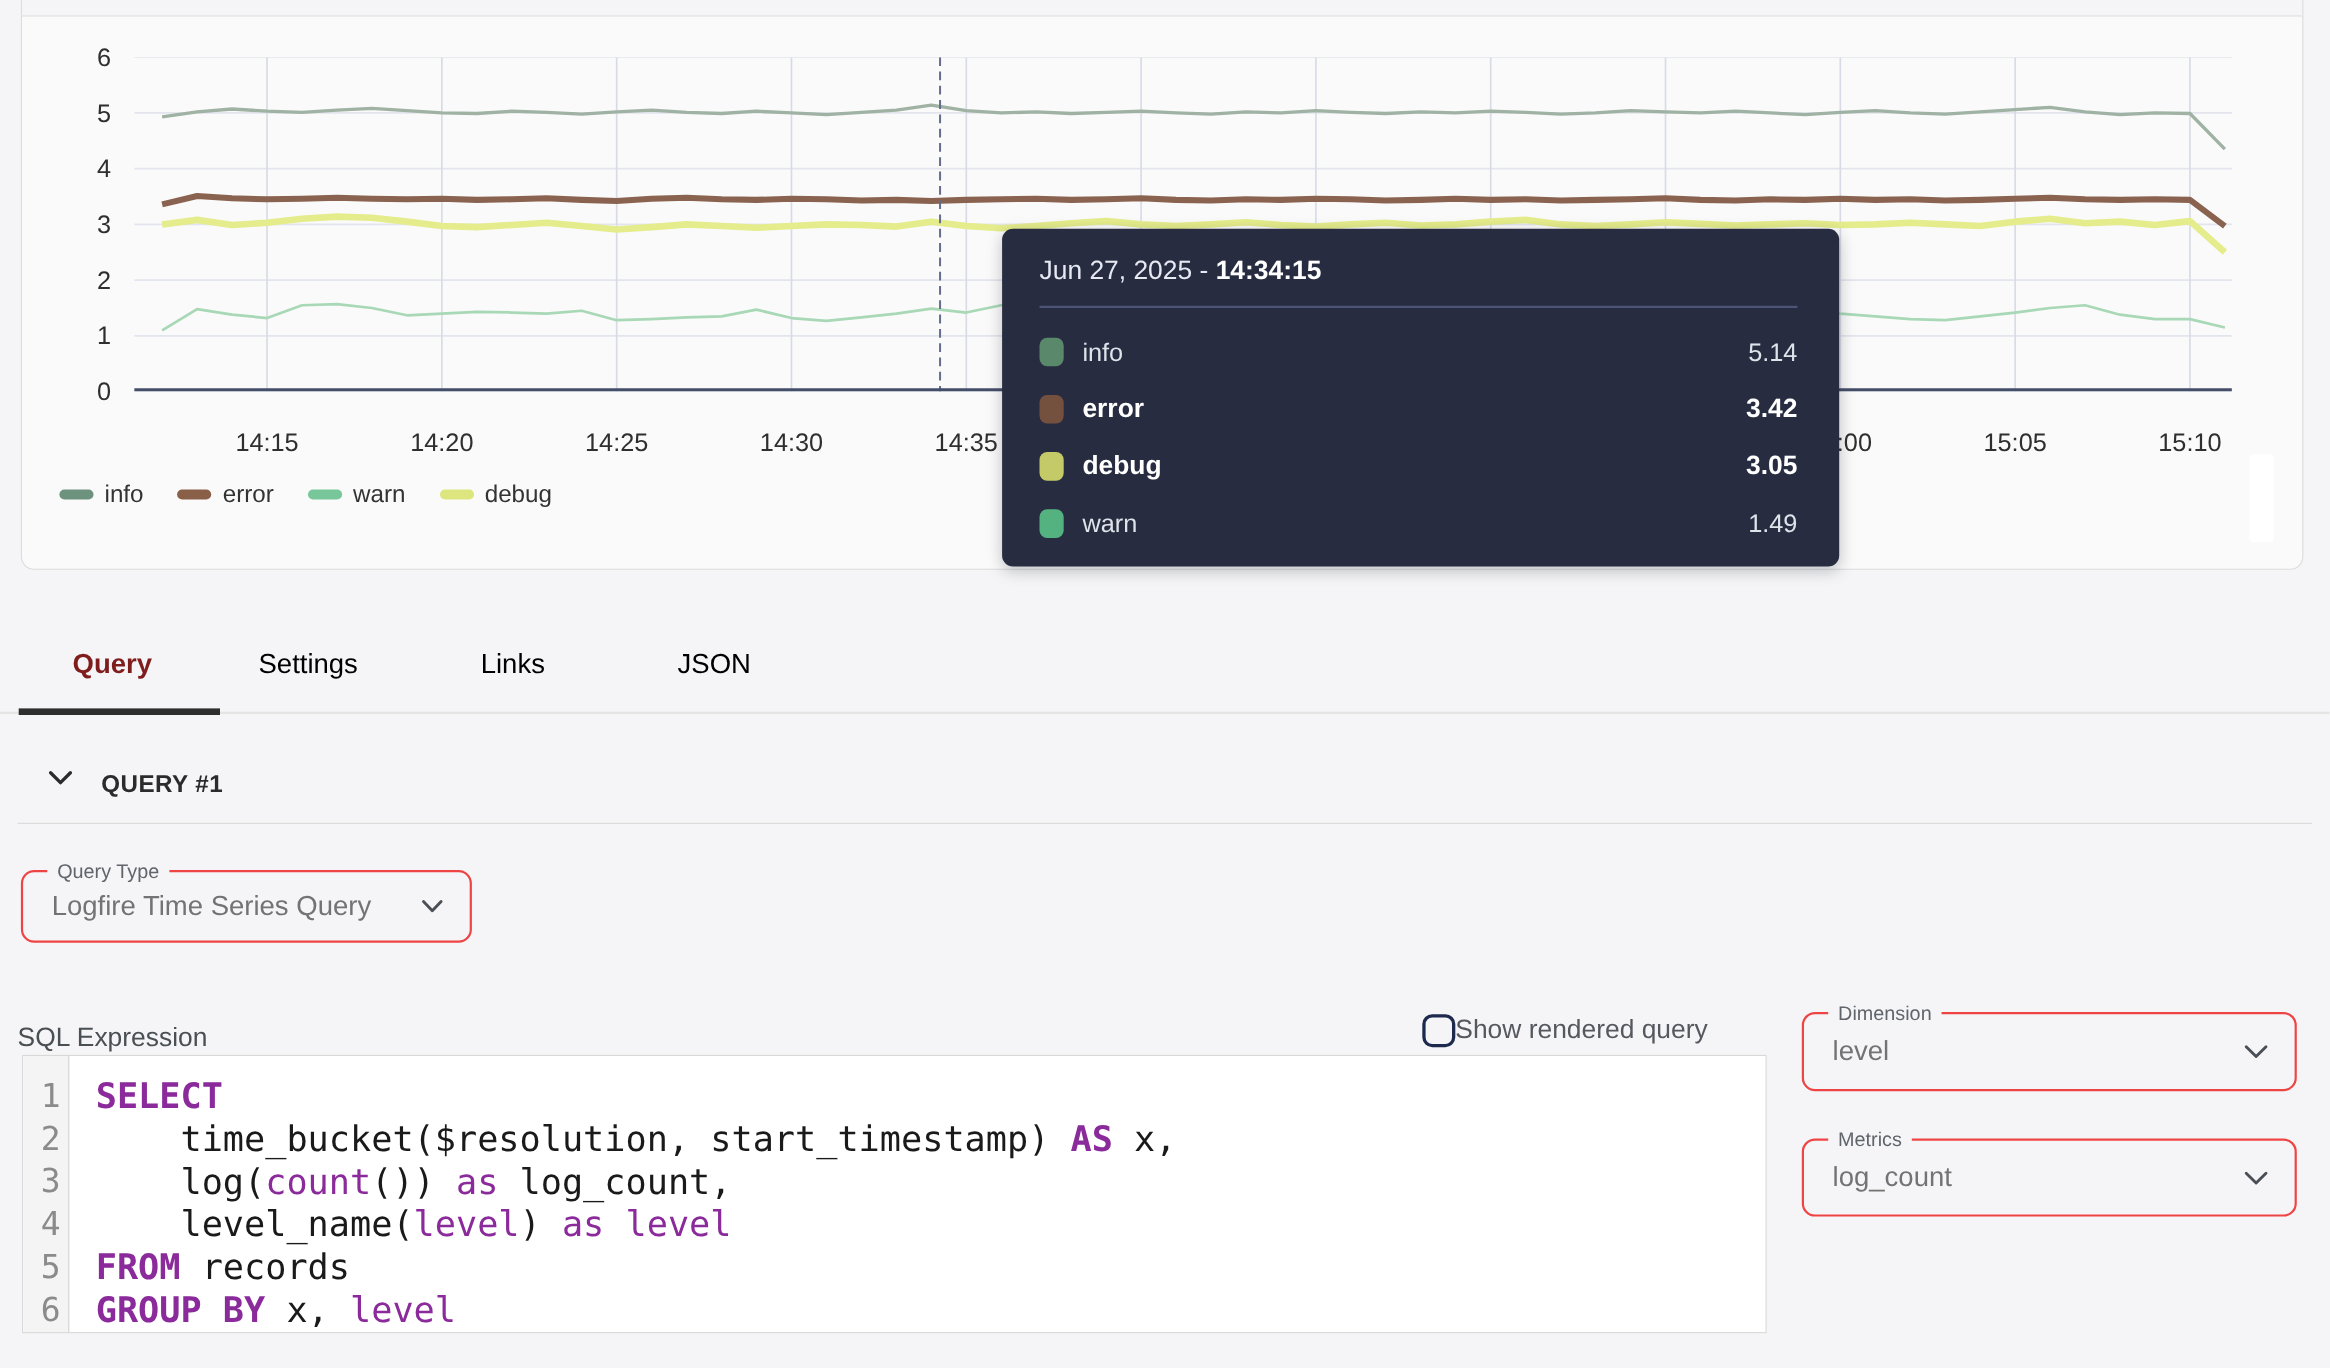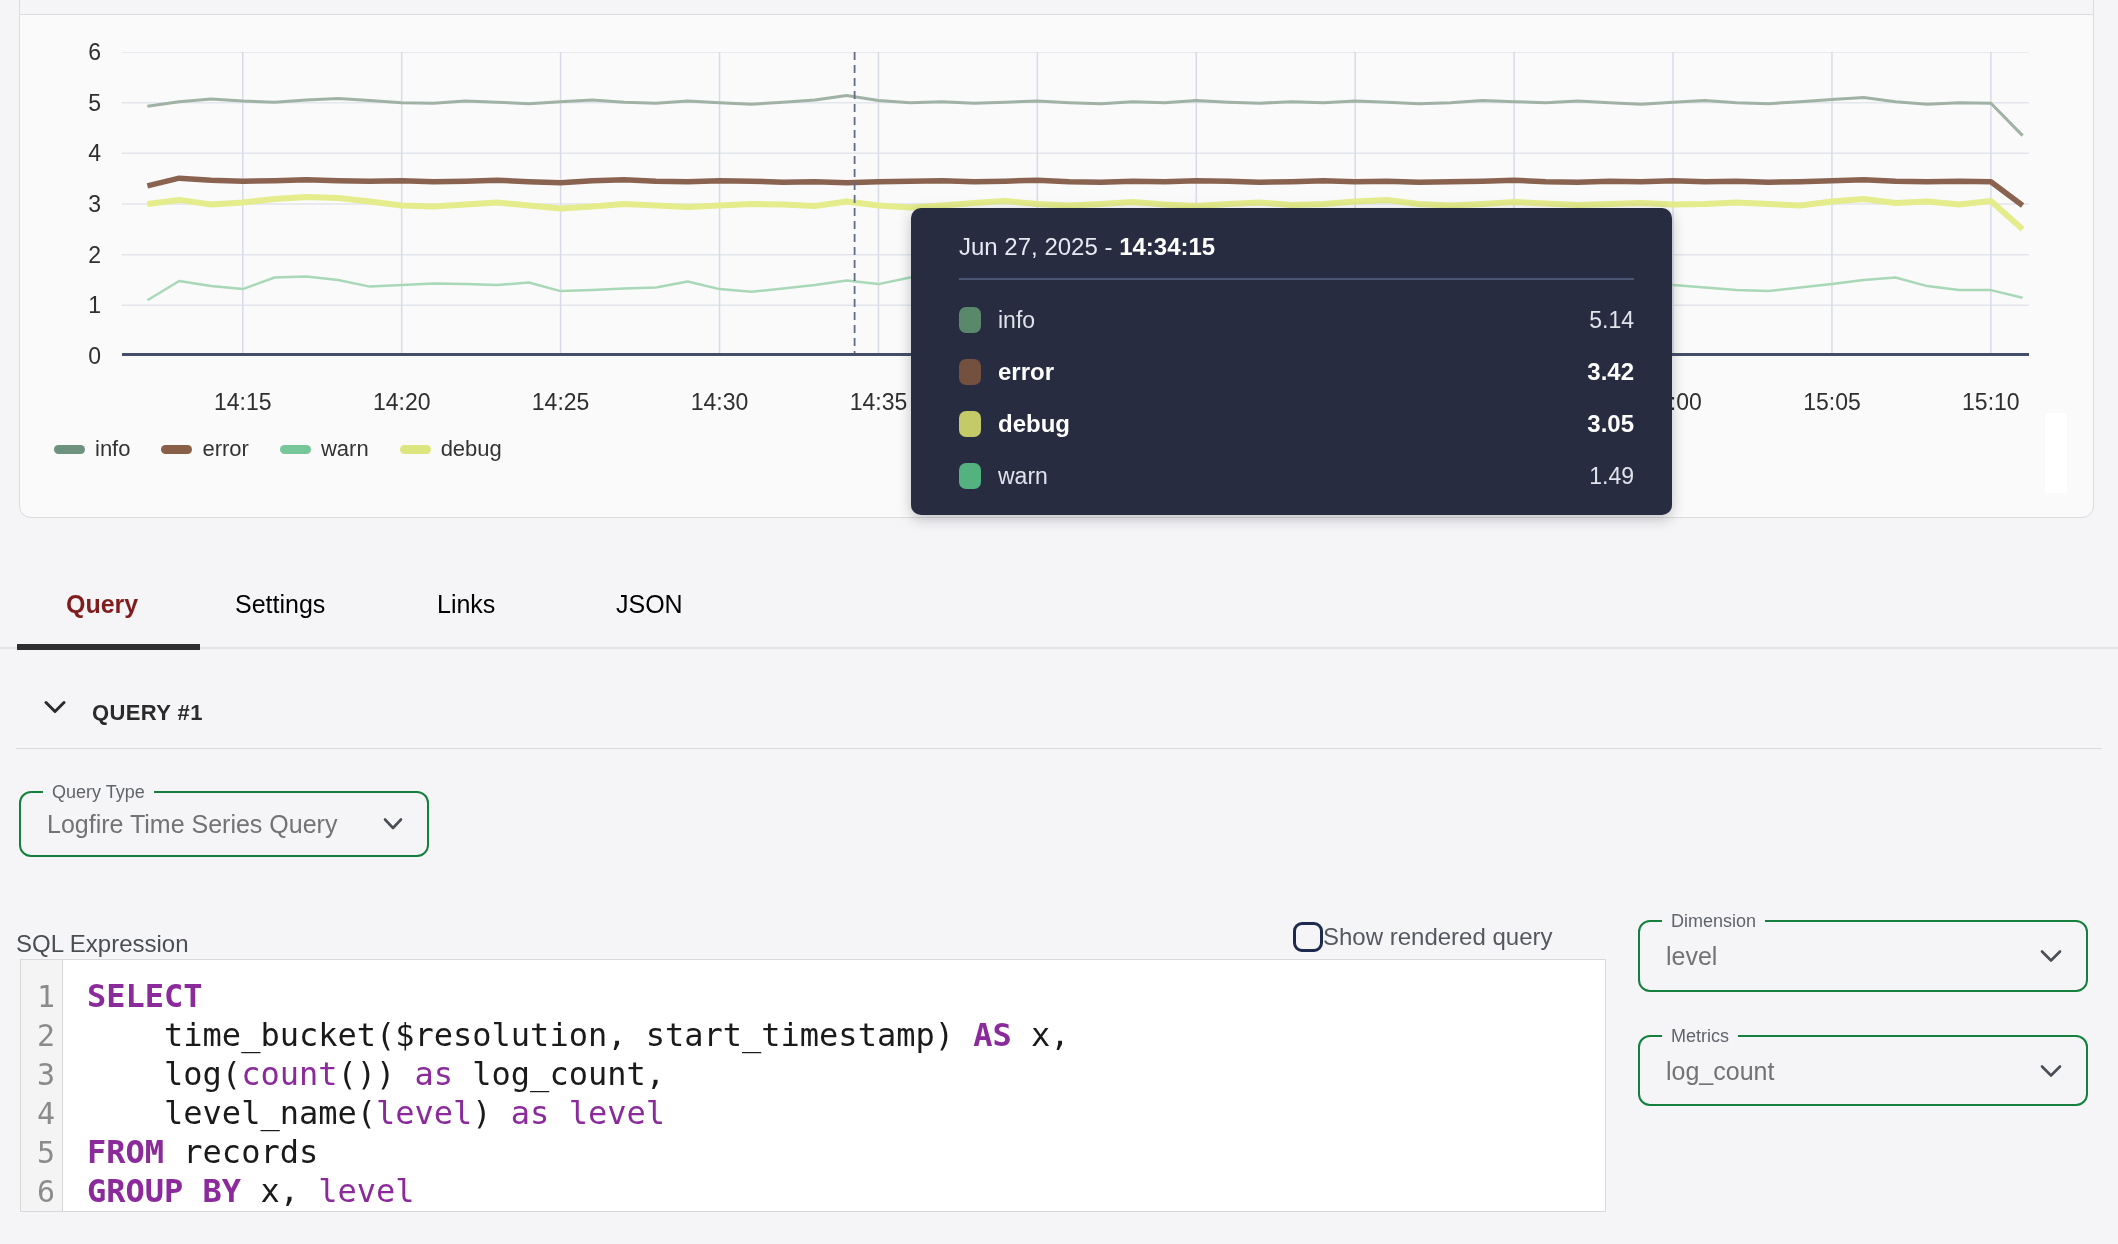--- a/index.html
+++ b/index.html
@@ -21,21 +21,21 @@
   .xlabel { position:absolute; top:373px; width:90px; text-align:center; font-size:23px; color:#2f2f2f; line-height:28px; }
   
   #legend { position:absolute; left:34px; top:421px; display:flex; gap:31px; align-items:center; height:26px; }
   .legend-item { display:flex; align-items:center; gap:10px; cursor:pointer; }
   .legend-swatch { width:31px; height:9px; border-radius:4.5px; }
   .legend-label { font-size:22px; color:#333; line-height:26px; }
   .scroll-thumb { position:absolute; left:2025px; top:398px; width:22px; height:80px; background:#ffffff; border-radius:4px; }
   
   #tooltip {
     position:absolute; left:891px; top:193px; width:761px; height:307px;
-    background:#272c41; border-radius:10px; padding:24px 38px 0 48px;
+    background:#272c41; border-radius:10px; padding:24px 38px 0 34px;
     color:#e6e9f2; z-index:5; box-shadow:0 4px 14px rgba(20,24,40,.25);
   }
   .tt-header { font-size:24px; line-height:30px; color:#e6e9f2; }
   .tt-header b { color:#ffffff; font-weight:700; }
   .tt-divider { margin-top:16px; border-bottom:2px solid #4d5577; }
   .tt-rows { margin-top:14px; }
   .tt-row { display:flex; align-items:center; height:52px; }
   .tt-chip { width:22px; height:26px; border-radius:7px; margin-right:17px; flex:0 0 auto; }
   .tt-label { font-size:23px; color:#dfe3ea; }
   .tt-value { margin-left:auto; font-size:23px; color:#dfe3ea; }
@@ -44,21 +44,21 @@
   #tabbar { position:absolute; left:0; top:585px; width:2118px; height:66px; }
   .tab { position:absolute; top:3px; font-size:25px; color:#000000; line-height:32px; cursor:pointer; }
   .tab.active { color:#7f1d1d; font-weight:700; }
   #tab-underline-track { position:absolute; left:0; top:62px; width:2118px; height:2px; background:#e4e4e4; }
   #tab-underline { position:absolute; left:17px; top:59px; width:183px; height:6px; background:#2e2e2e; z-index:1; }
   
   #query-header { position:absolute; left:44px; top:700px; display:flex; align-items:flex-start; gap:26px; cursor:pointer; }
   #query-title { font-size:22px; font-weight:600; color:#2b2b2b; letter-spacing:.4px; }
   .section-divider { position:absolute; left:16px; top:748px; width:2086px; height:1px; background:#dadada; }
   
-  .select-box { position:absolute; background:transparent; border:2px solid #15803d; border-radius:12px; cursor:pointer; }
+  .select-box { position:absolute; background:transparent; border:2px solid #ef4444; border-radius:12px; cursor:pointer; }
   .select-label { position:absolute; top:-12px; left:22px; background:#f5f5f7; padding:0 9px; font-size:18px; color:#60656b; line-height:22px; }
   .select-value { position:absolute; left:26px; top:50%; transform:translateY(-50%); font-size:25px; color:#737373; white-space:nowrap; }
   .select-chevron { position:absolute; right:24px; top:50%; transform:translateY(-50%); }
   #query-type-select { left:19px; top:791px; width:410px; height:66px; }
   #dimension-select { left:1638px; top:920px; width:450px; height:72px; }
   #metrics-select { left:1638px; top:1035px; width:450px; height:71px; }
   
   #sql-label { position:absolute; left:16px; top:930px; font-size:24px; color:#4a4f54; }
   #show-rendered { position:absolute; left:1293px; top:922px; display:flex; align-items:center; }
   #show-rendered-box { width:30px; height:30px; border:3px solid #1e2a4d; border-radius:9px; background:transparent; cursor:pointer; }

